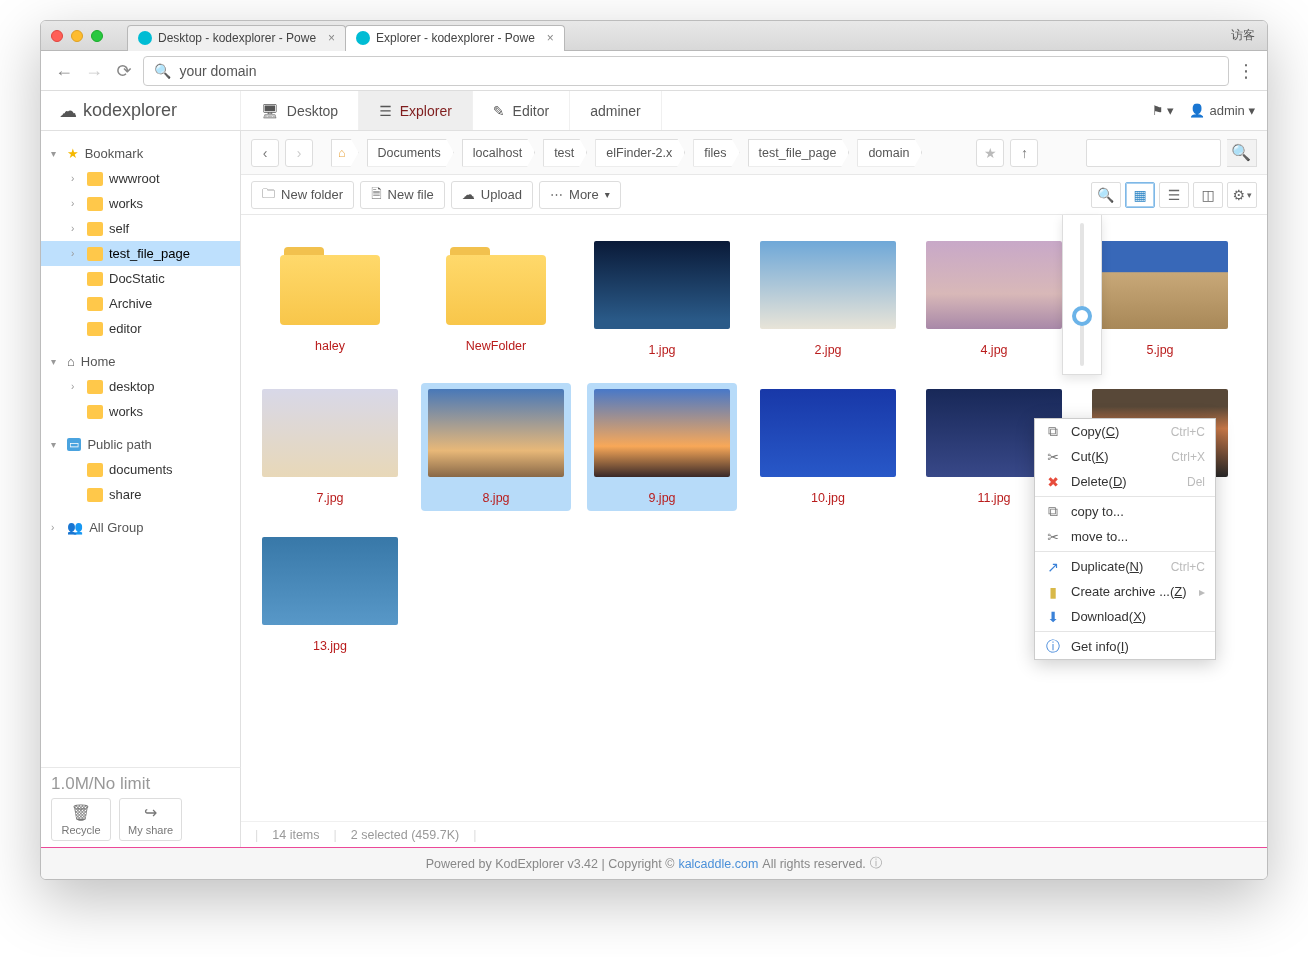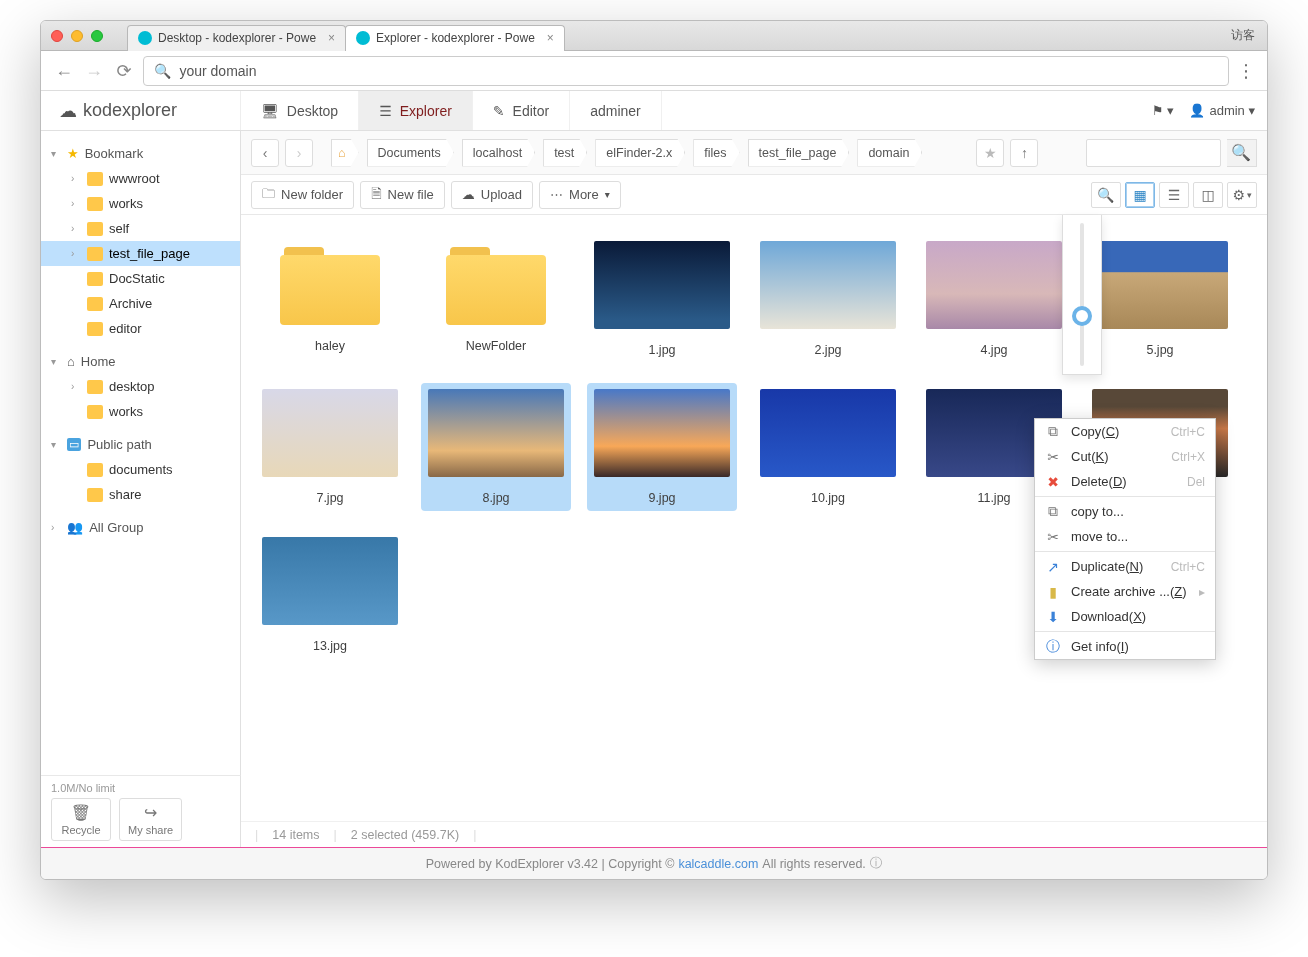--- a/index.html
+++ b/index.html
@@ -61,21 +61,21 @@
 
 
 .filegrid { flex: 1; overflow: auto; padding: 20px 14px; }
 .items { display: flex; flex-wrap: wrap; gap: 20px 16px; align-content: flex-start; }
 .fileitem { width: 150px; display: flex; flex-direction: column; align-items: center; padding: 6px; border-radius: 4px; }
 .fileitem.selected { background: #b7dbf9; }
 .thumb { width: 136px; height: 88px; background: #ccc; border-radius: 2px; display: flex; align-items: center; justify-content: center; overflow: hidden; }
 .foldericon { width: 100px; height: 84px; position: relative; }
 .foldericon::before { content: ""; position: absolute; top: 6px; left: 4px; width: 40px; height: 16px; background: #f2c14e; border-radius: 4px 4px 0 0; }
 .foldericon::after { content: ""; position: absolute; top: 14px; left: 0; right: 0; bottom: 0; background: linear-gradient(#ffd96b,#f8c64a); border-radius: 4px; }
-.filelabel { margin-top: 14px; font-size: 12.5px; color: #404040; text-align: center; }
+.filelabel { margin-top: 14px; font-size: 12.5px; color: #b91c1c; text-align: center; }
 
 
 .g1 { background: linear-gradient(#0a1a38,#2a5a88 90%); }
 .g2 { background: linear-gradient(#6fa8d8,#e8e4d8); }
 .g3 { background: linear-gradient(#f8c878 10%,#6a4838 40%,#1a1818); }
 .g4 { background: linear-gradient(#c8a8c8,#d8b8b8 60%,#a888a8); }
 .g5 { background: linear-gradient(#3868b8 35%,#c8a878 36%,#a88858); }
 .g6 { background: linear-gradient(#d8d8e8,#e8d8b8); }
 .g7 { background: linear-gradient(#4878b8,#e8b878 70%,#886848); }
 .g8 { background: linear-gradient(#4878c8,#f8a858 65%,#382828); }
@@ -93,21 +93,21 @@
 .ctxicon.red { color: #e74c3c; }
 .ctxicon.blue { color: #3b82d8; }
 
 
 .zoombox { position: absolute; right: 165px; top: 0px; width: 40px; height: 160px; background: #fff; border: 1px solid #ddd; border-top: none; box-shadow: 0 4px 10px rgba(0,0,0,0.1); display: flex; flex-direction: column; align-items: center; padding: 8px 0; z-index: 5; }
 .zoomtrack { flex: 1; width: 4px; background: #e4e4e4; border-radius: 2px; position: relative; }
 .zoomhandle { position: absolute; left: -8px; width: 20px; height: 20px; border: 4px solid #6bb3e8; background: #fff; border-radius: 50%; }
 
 
 .sidefoot { position: absolute; left: 0; bottom: 32px; width: 200px; border-top: 1px solid #e8e8e8; border-right: 1px solid #e0e0e0; padding: 6px 10px; background: #fff; }
-.limit { font-size: 11px; color: #999; margin-bottom: 4px; }
+.limit { font-size: 17px; color: #999; margin-bottom: 4px; }
 .sidefoot-btns { display: flex; gap: 8px; }
 .sfbtn { flex: 0 0 auto; border: 1px solid #ddd; border-radius: 3px; padding: 4px 8px; text-align: center; color: #777; font-size: 11px; display: flex; flex-direction: column; align-items: center; gap: 2px; min-width: 60px; }
 
 .statusbar { position: absolute; left: 200px; right: 0; bottom: 32px; height: 26px; display: flex; align-items: center; padding: 0 14px; gap: 14px; font-size: 12.5px; color: #999; background: #fff; border-top: 1px solid #f0f0f0; }
 .statusbar .sep { color: #ddd; }
 
 .appfooter { position: absolute; left: 0; right: 0; bottom: 0; height: 32px; background: #f6f6f6; border-top: 1px solid #ec4899; display: flex; align-items: center; justify-content: center; font-size: 12.5px; color: #888; gap: 4px; }
 .appfooter a { color: #4a90d9; text-decoration: none; }
 
 u { text-decoration: underline; }

